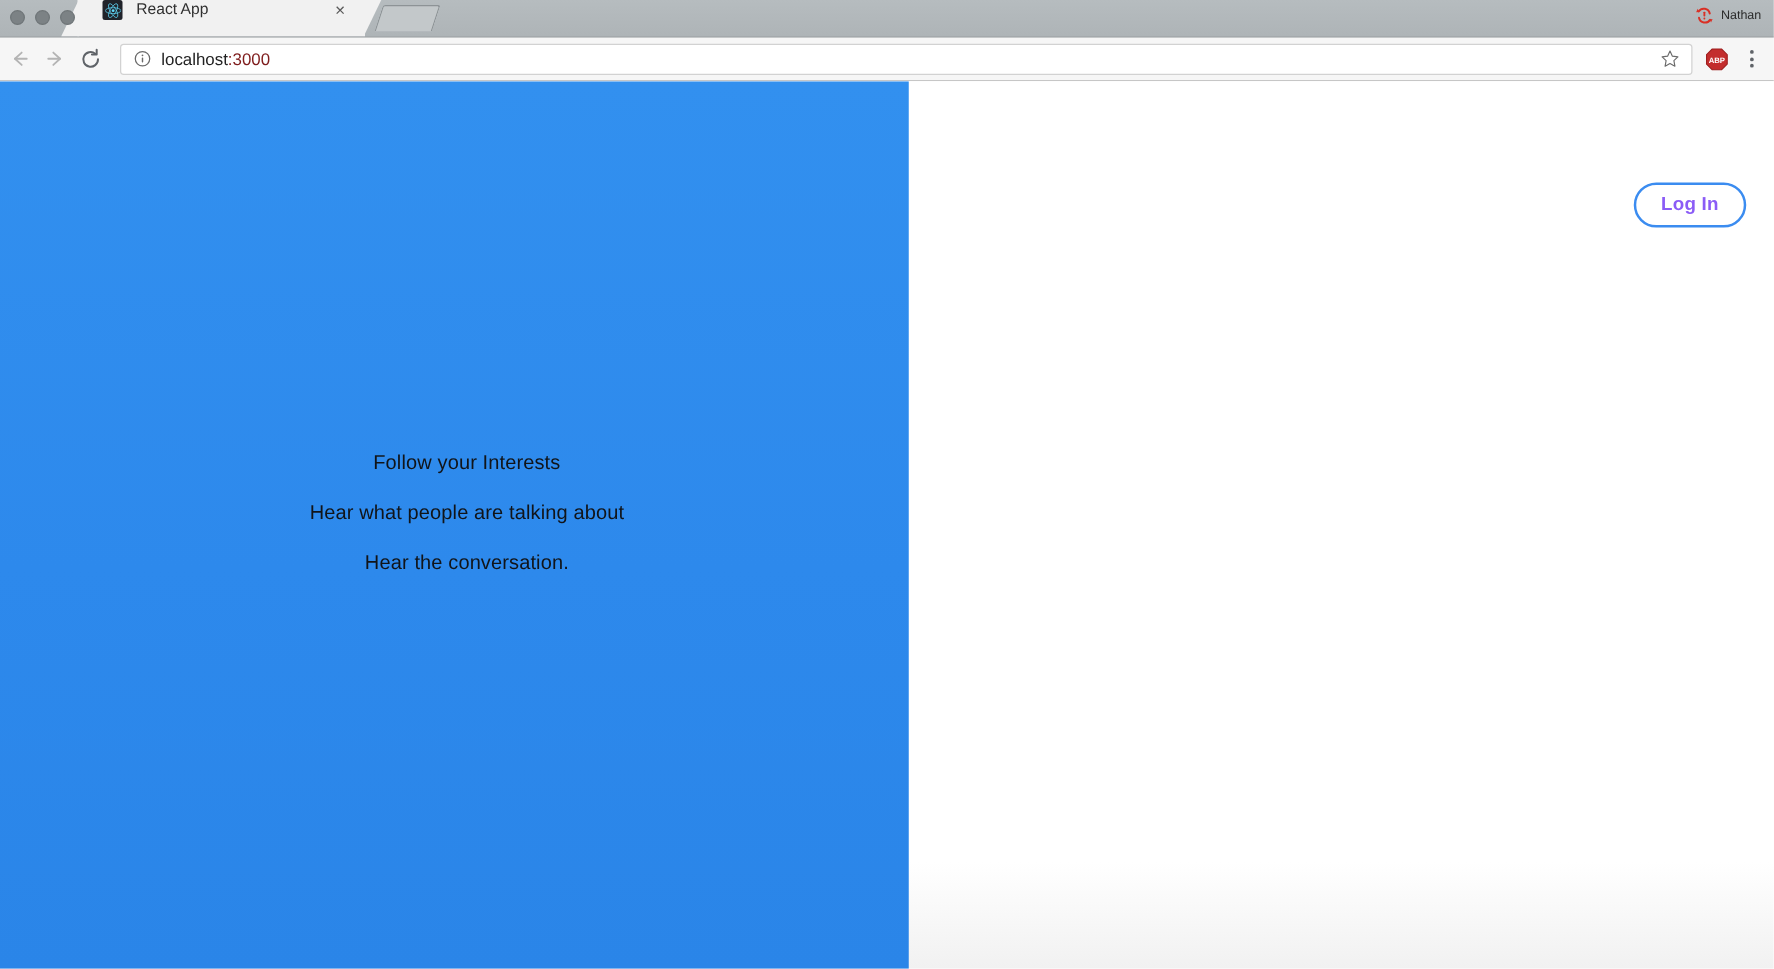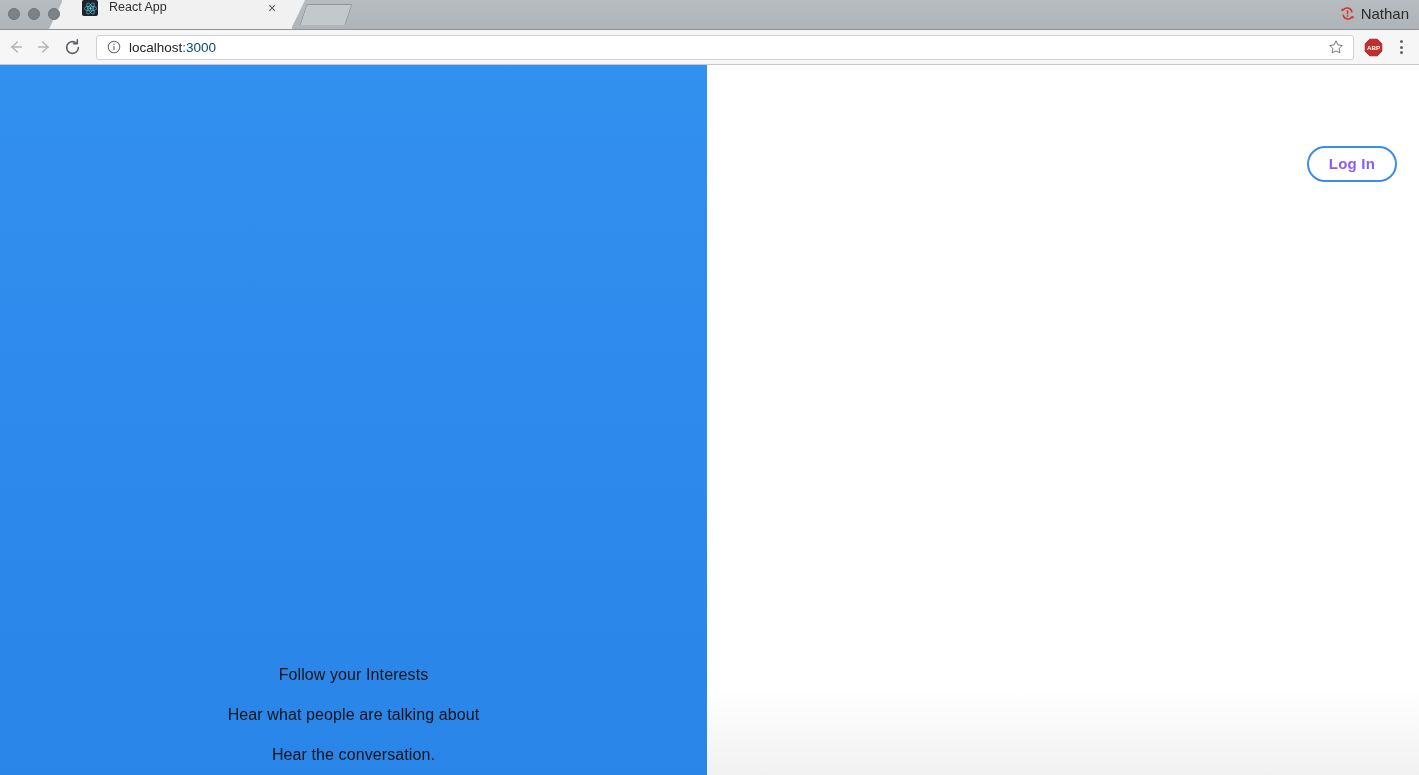--- a/index.html
+++ b/index.html
@@ -156,21 +156,21 @@
     cursor: pointer;
   }
   .profile-icon {
     width: 15px;
     height: 15px;
     display: flex;
     align-items: center;
     justify-content: center;
   }
   .profile-name {
-    font-size: 15px;
+    font-size: 10px;
     color: #2b2b2b;
     white-space: nowrap;
   }
 
   
   .toolbar {
     height: 35px;
     background: #f6f6f6;
     border-bottom: 1px solid #c6c6c6;
     display: flex;
@@ -213,21 +213,21 @@
     justify-content: center;
     margin-right: 8px;
   }
   .url-text {
     font-size: 13.5px;
     color: #222222;
     white-space: nowrap;
     flex: 1 1 auto;
     overflow: hidden;
   }
-  .url-text .port { color: #0c4a6e; }
+  .url-text .port { color: #7f1d1d; }
   .star-icon {
     width: 18px;
     height: 18px;
     flex: 0 0 auto;
     display: flex;
     align-items: center;
     justify-content: center;
     cursor: pointer;
   }
 
@@ -275,21 +275,22 @@
   .hero-panel {
     position: absolute;
     left: 0;
     top: 0;
     width: 707px;
     height: 100%;
     background: linear-gradient(to bottom, #3290ef 0%, #2d89ec 55%, #2a85e8 100%);
     display: flex;
     flex-direction: column;
     align-items: center;
-    justify-content: flex-end;
+    justify-content: center;
+    padding-left: 20px;
   }
 
   .hero-lines {
     margin-top: -18px;
     text-align: center;
   }
   .hero-line {
     font-size: 16px;
     line-height: 40px;
     color: #111418;

